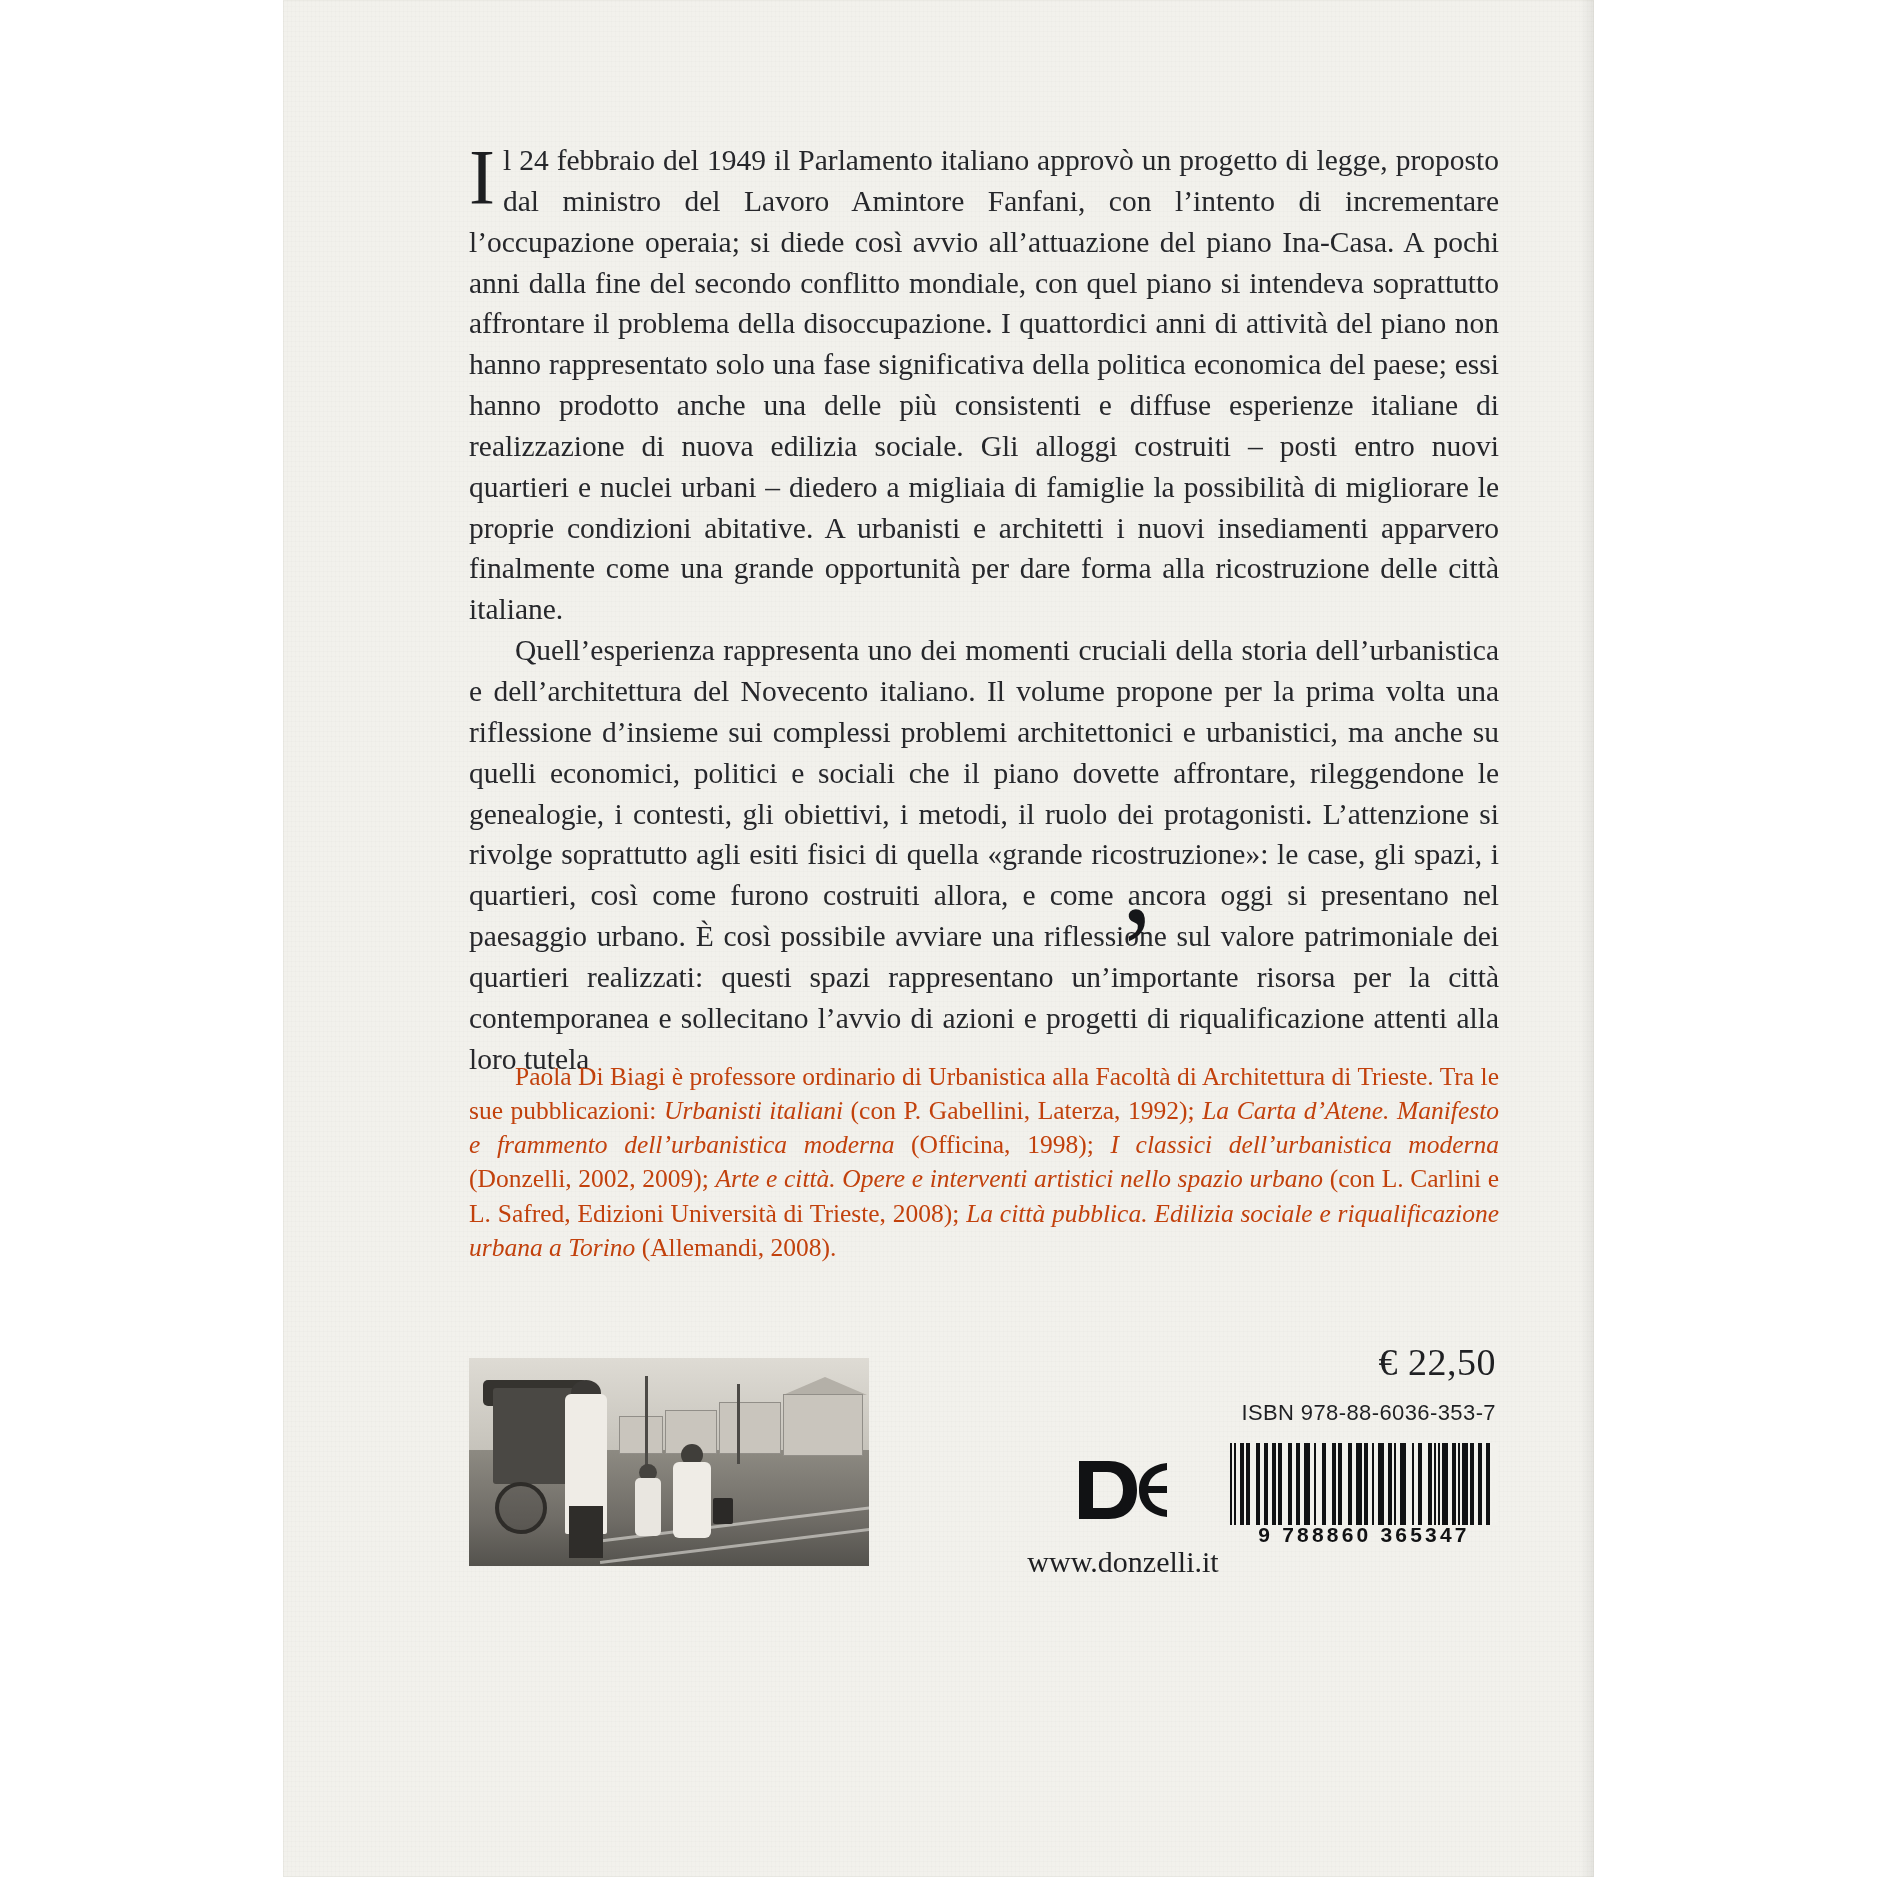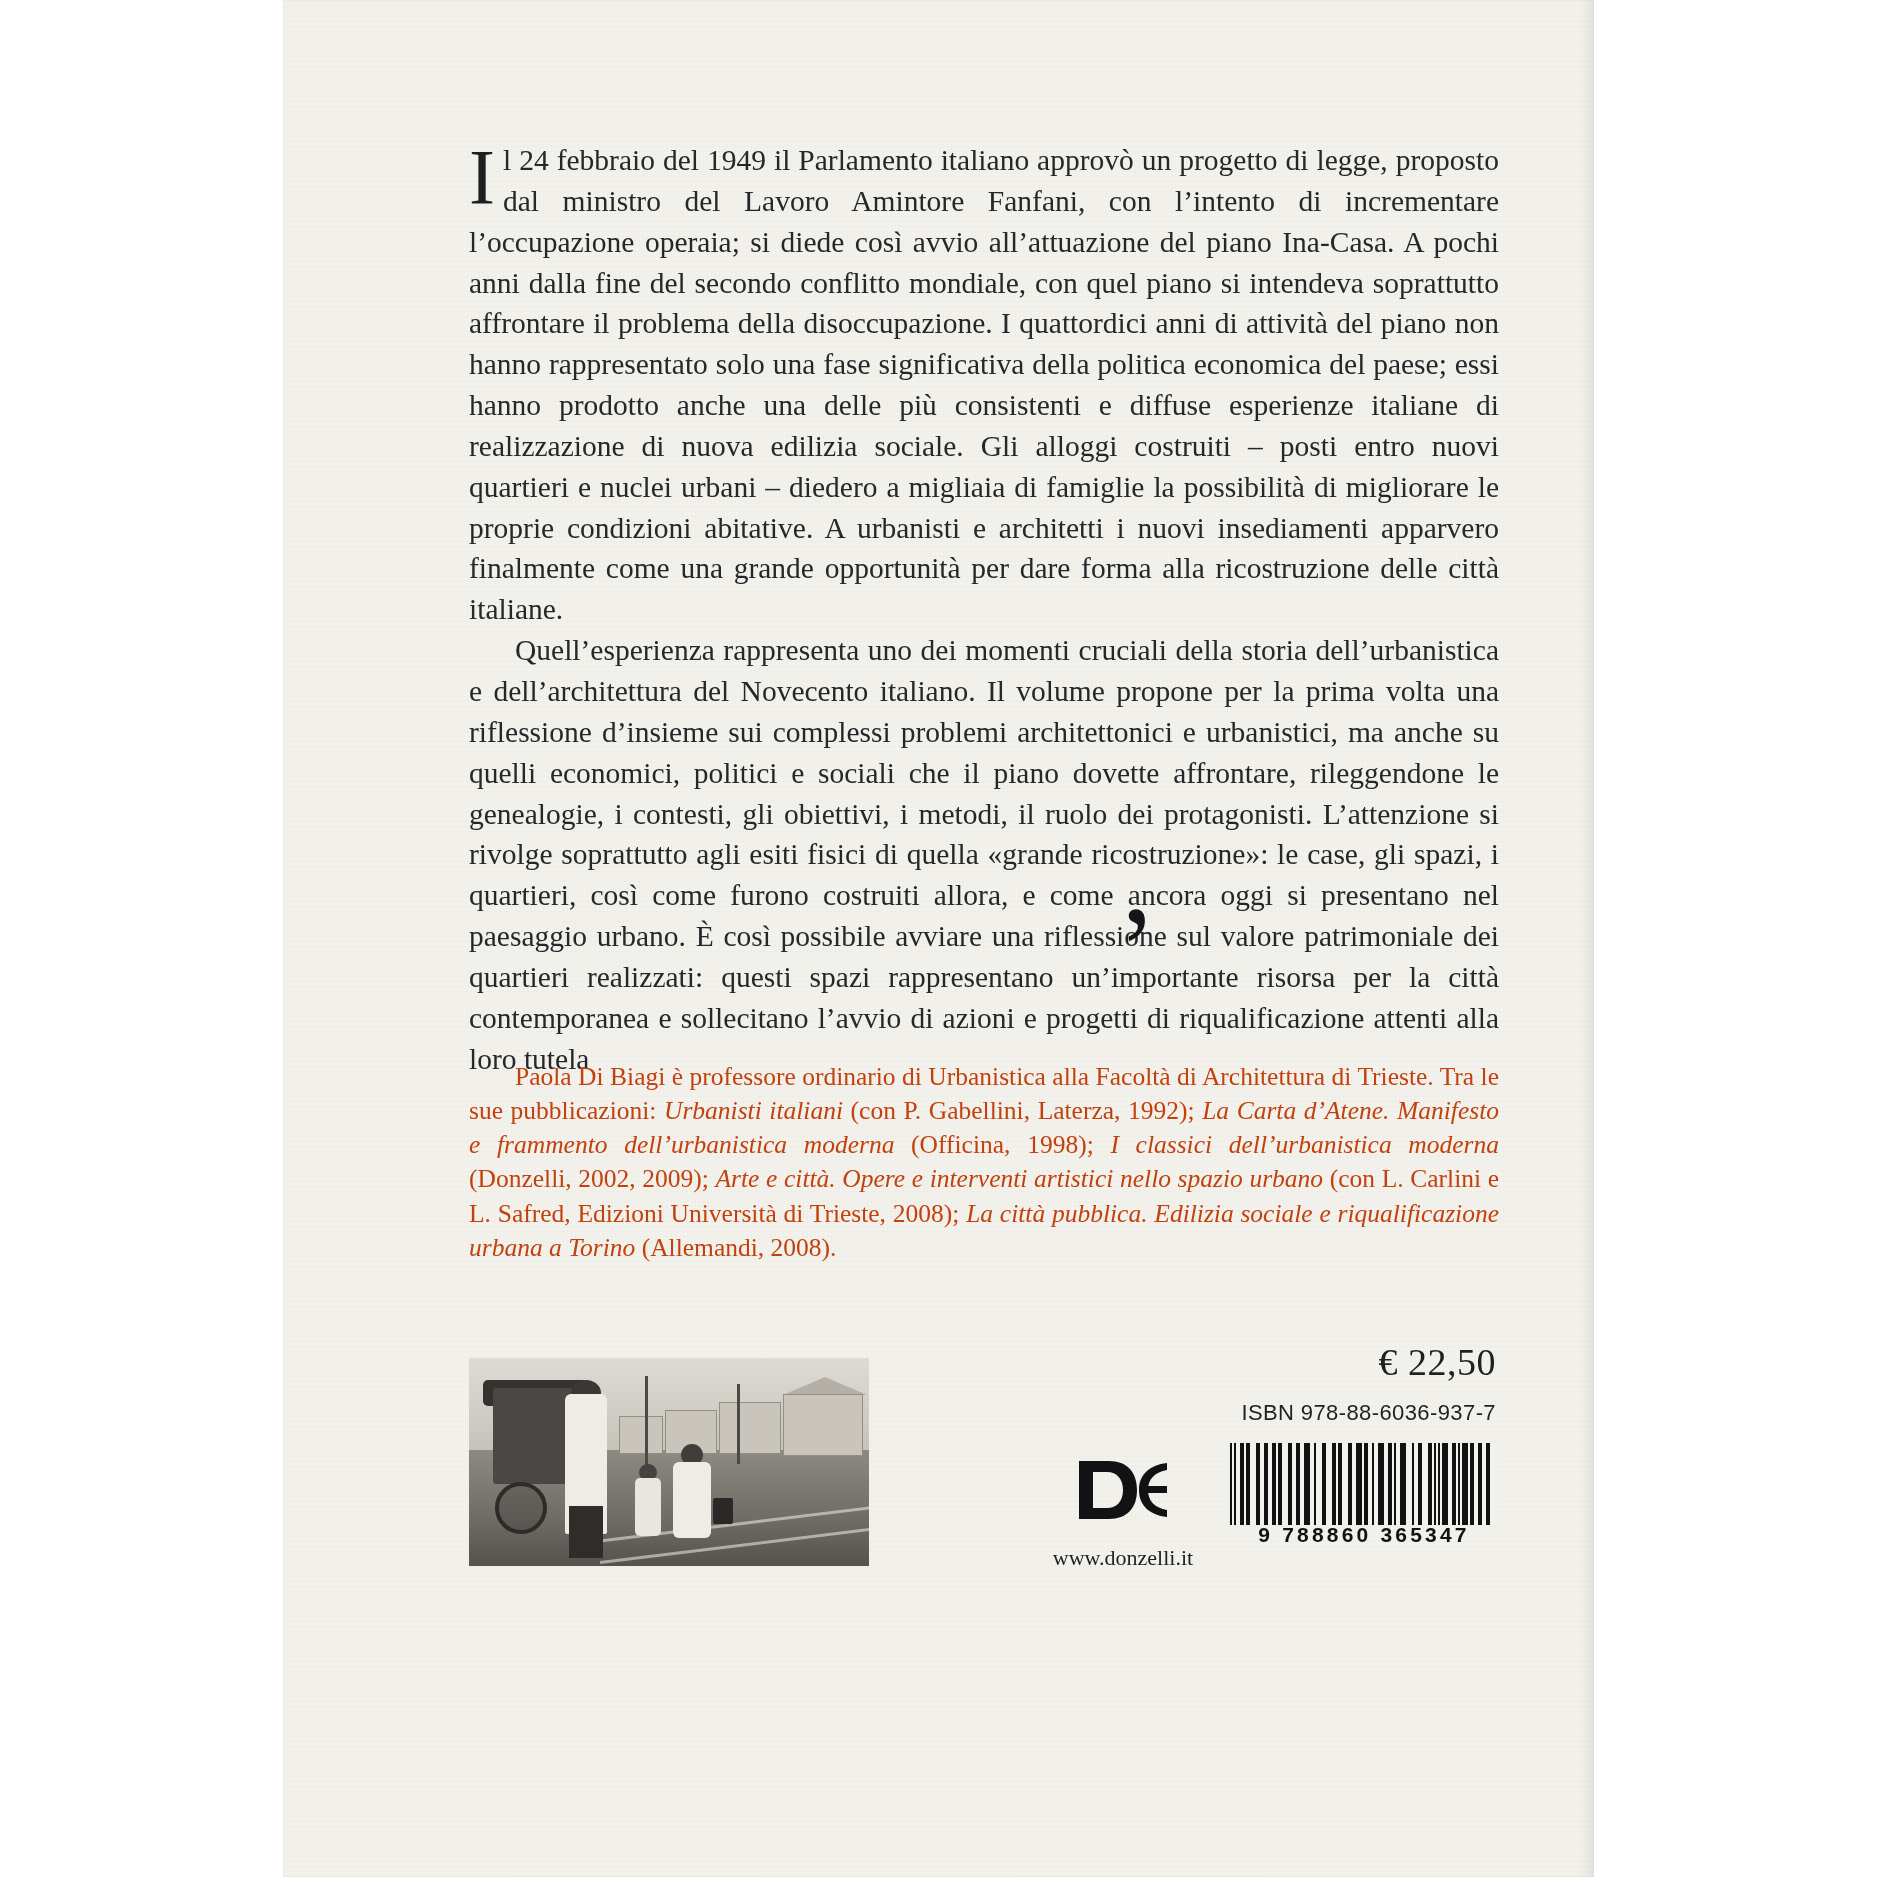--- a/index.html
+++ b/index.html
@@ -277,21 +277,21 @@
   .publisher .logo {
     font-size: 60px;
     line-height: 1;
     color: #111214;
     font-family: "Liberation Serif", serif;
     font-weight: bold;
     letter-spacing: -2px;
   }
   .publisher .url {
     margin-top: 10px;
-    font-size: 22px;
+    font-size: 30px;
     color: #1f2023;
     font-family: "Liberation Serif", serif;
   }
 </style>
 </head>
 <body>
 
 <div id="cover">
   <div class="content">
 
@@ -326,21 +326,21 @@
       <div class="man"></div>
       <div class="man-legs"></div>
       <div class="child1-head"></div>
       <div class="child1"></div>
       <div class="child2-head"></div>
       <div class="child2"></div>
       <div class="bag"></div>
     </div>
 
     <div class="price">€ 22,50</div>
-    <div class="isbn-text">ISBN 978-88-6036-937-7</div>
+    <div class="isbn-text">ISBN 978-88-6036-353-7</div>
 
     <div class="barcode">
       <div class="bars" id="barcode-bars">
           <span style="width: 2px; margin-right: 2px;"></span>
           <span style="width: 2px; margin-right: 4px;"></span>
           <span style="width: 4px; margin-right: 2px;"></span>
           <span style="width: 4px; margin-right: 6px;"></span>
           <span style="width: 4px; margin-right: 4px;"></span>
           <span style="width: 4px; margin-right: 4px;"></span>
           <span style="width: 4px; margin-right: 2px;"></span>

